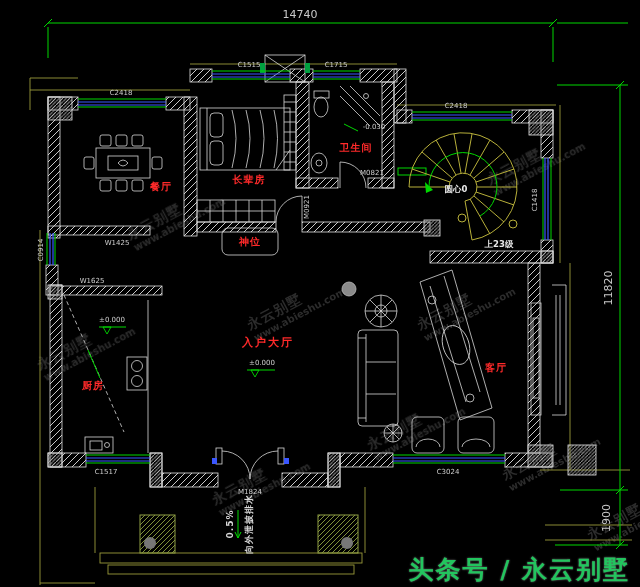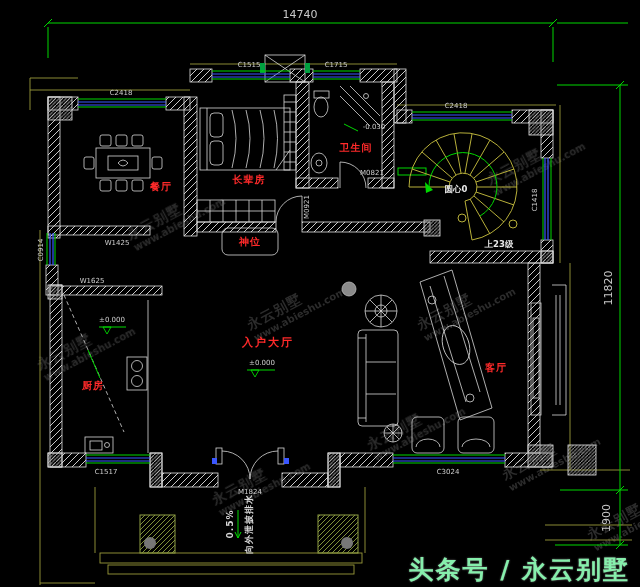--- a/index.html
+++ b/index.html
@@ -1,19 +1,19 @@
 <!DOCTYPE html>
 <html><head>
 <meta charset="utf-8">
 <style>
   html,body{margin:0;padding:0;background:#000;}
   .stage{position:relative;width:640px;height:587px;background:#000;overflow:hidden;
          font-family:"DejaVu Sans",sans-serif;}
   .stage svg{position:absolute;left:0;top:0;}
-  .banner{position:absolute;right:10px;bottom:1px;color:#86efac;font-size:25px;
+  .banner{position:absolute;right:10px;bottom:1px;color:#22c55e;font-size:25px;
           font-weight:bold;letter-spacing:2px;text-shadow:0 0 2px #777;
           font-family:"DejaVu Sans",sans-serif;}
   text{font-family:"DejaVu Sans",sans-serif;}
   .dimtxt{fill:#c8c8c8;font-size:11px;}
   .lbl-red{fill:#ff2a2a;font-weight:bold;font-size:10px;letter-spacing:1px;}
   .lbl-red-big{fill:#ff2a2a;font-weight:bold;font-size:11px;letter-spacing:2px;}
   .lbl-open{fill:#cfcfcf;font-size:7px;}
   .lbl-small{fill:#cfcfcf;font-size:7px;}
   .lbl-stair{fill:#e8e8e8;font-size:8.5px;font-weight:bold;}
   .lbl-note{fill:#d8d8d8;font-size:9px;font-weight:bold;letter-spacing:1px;}

